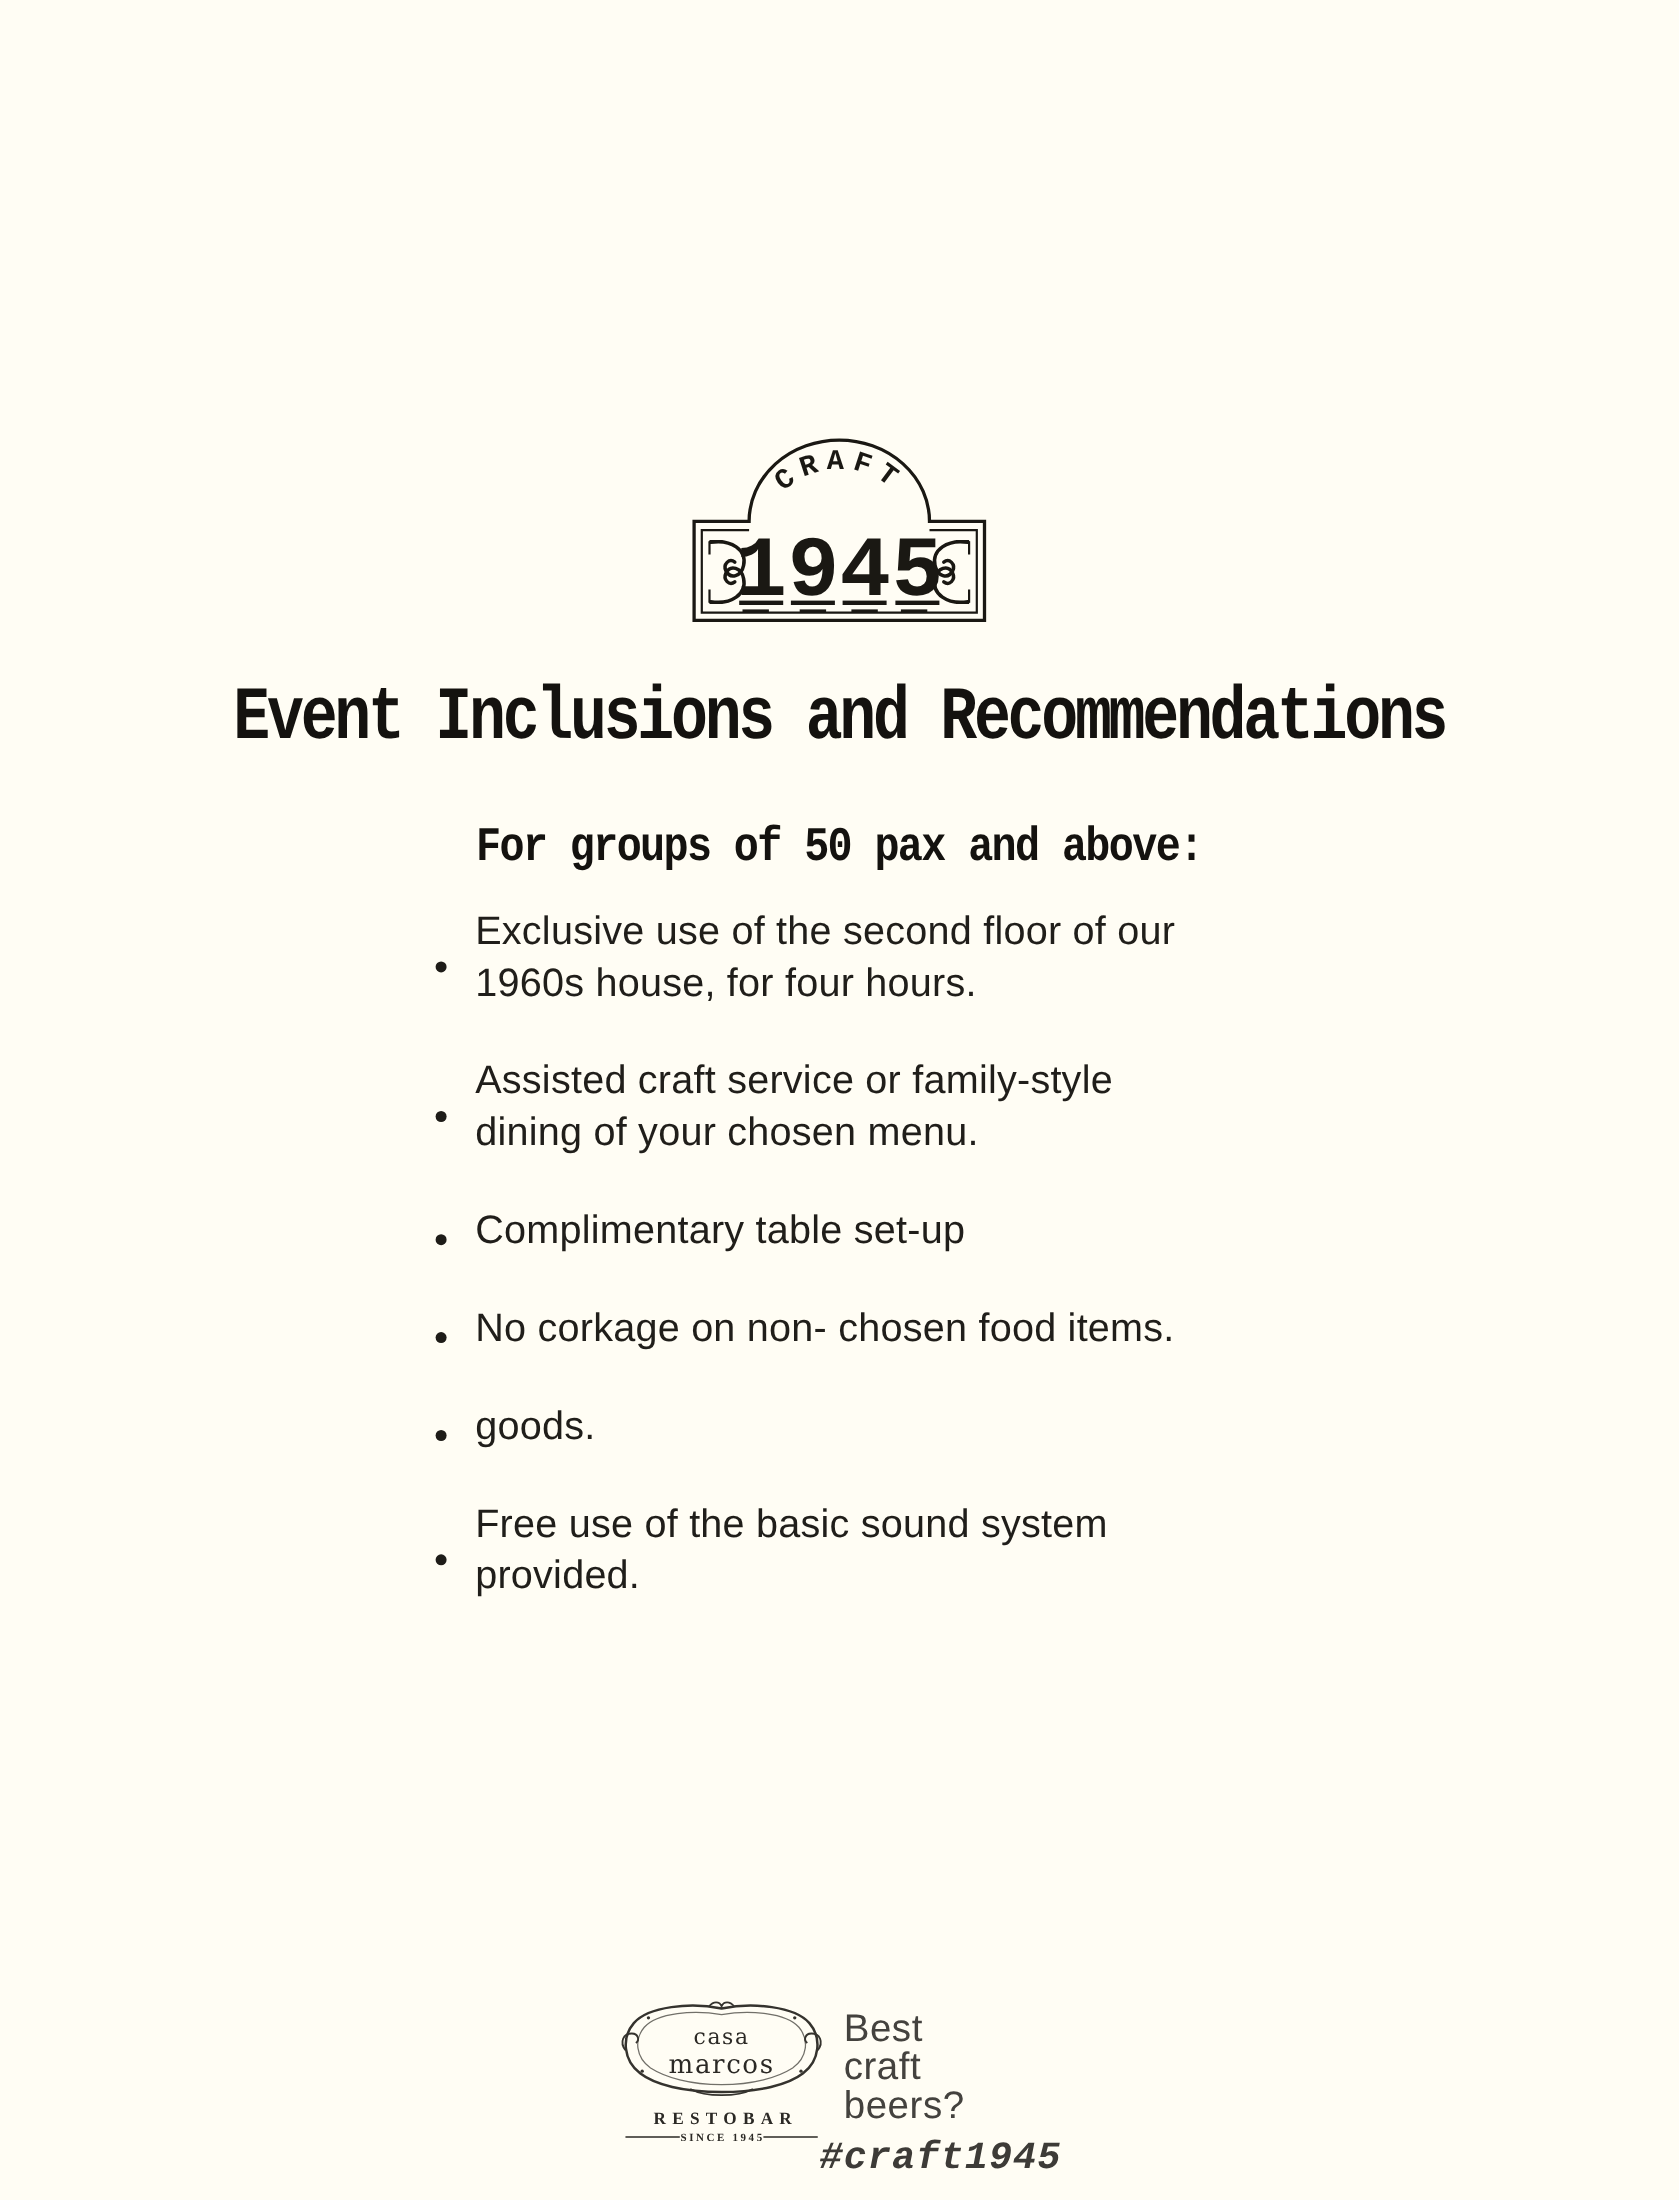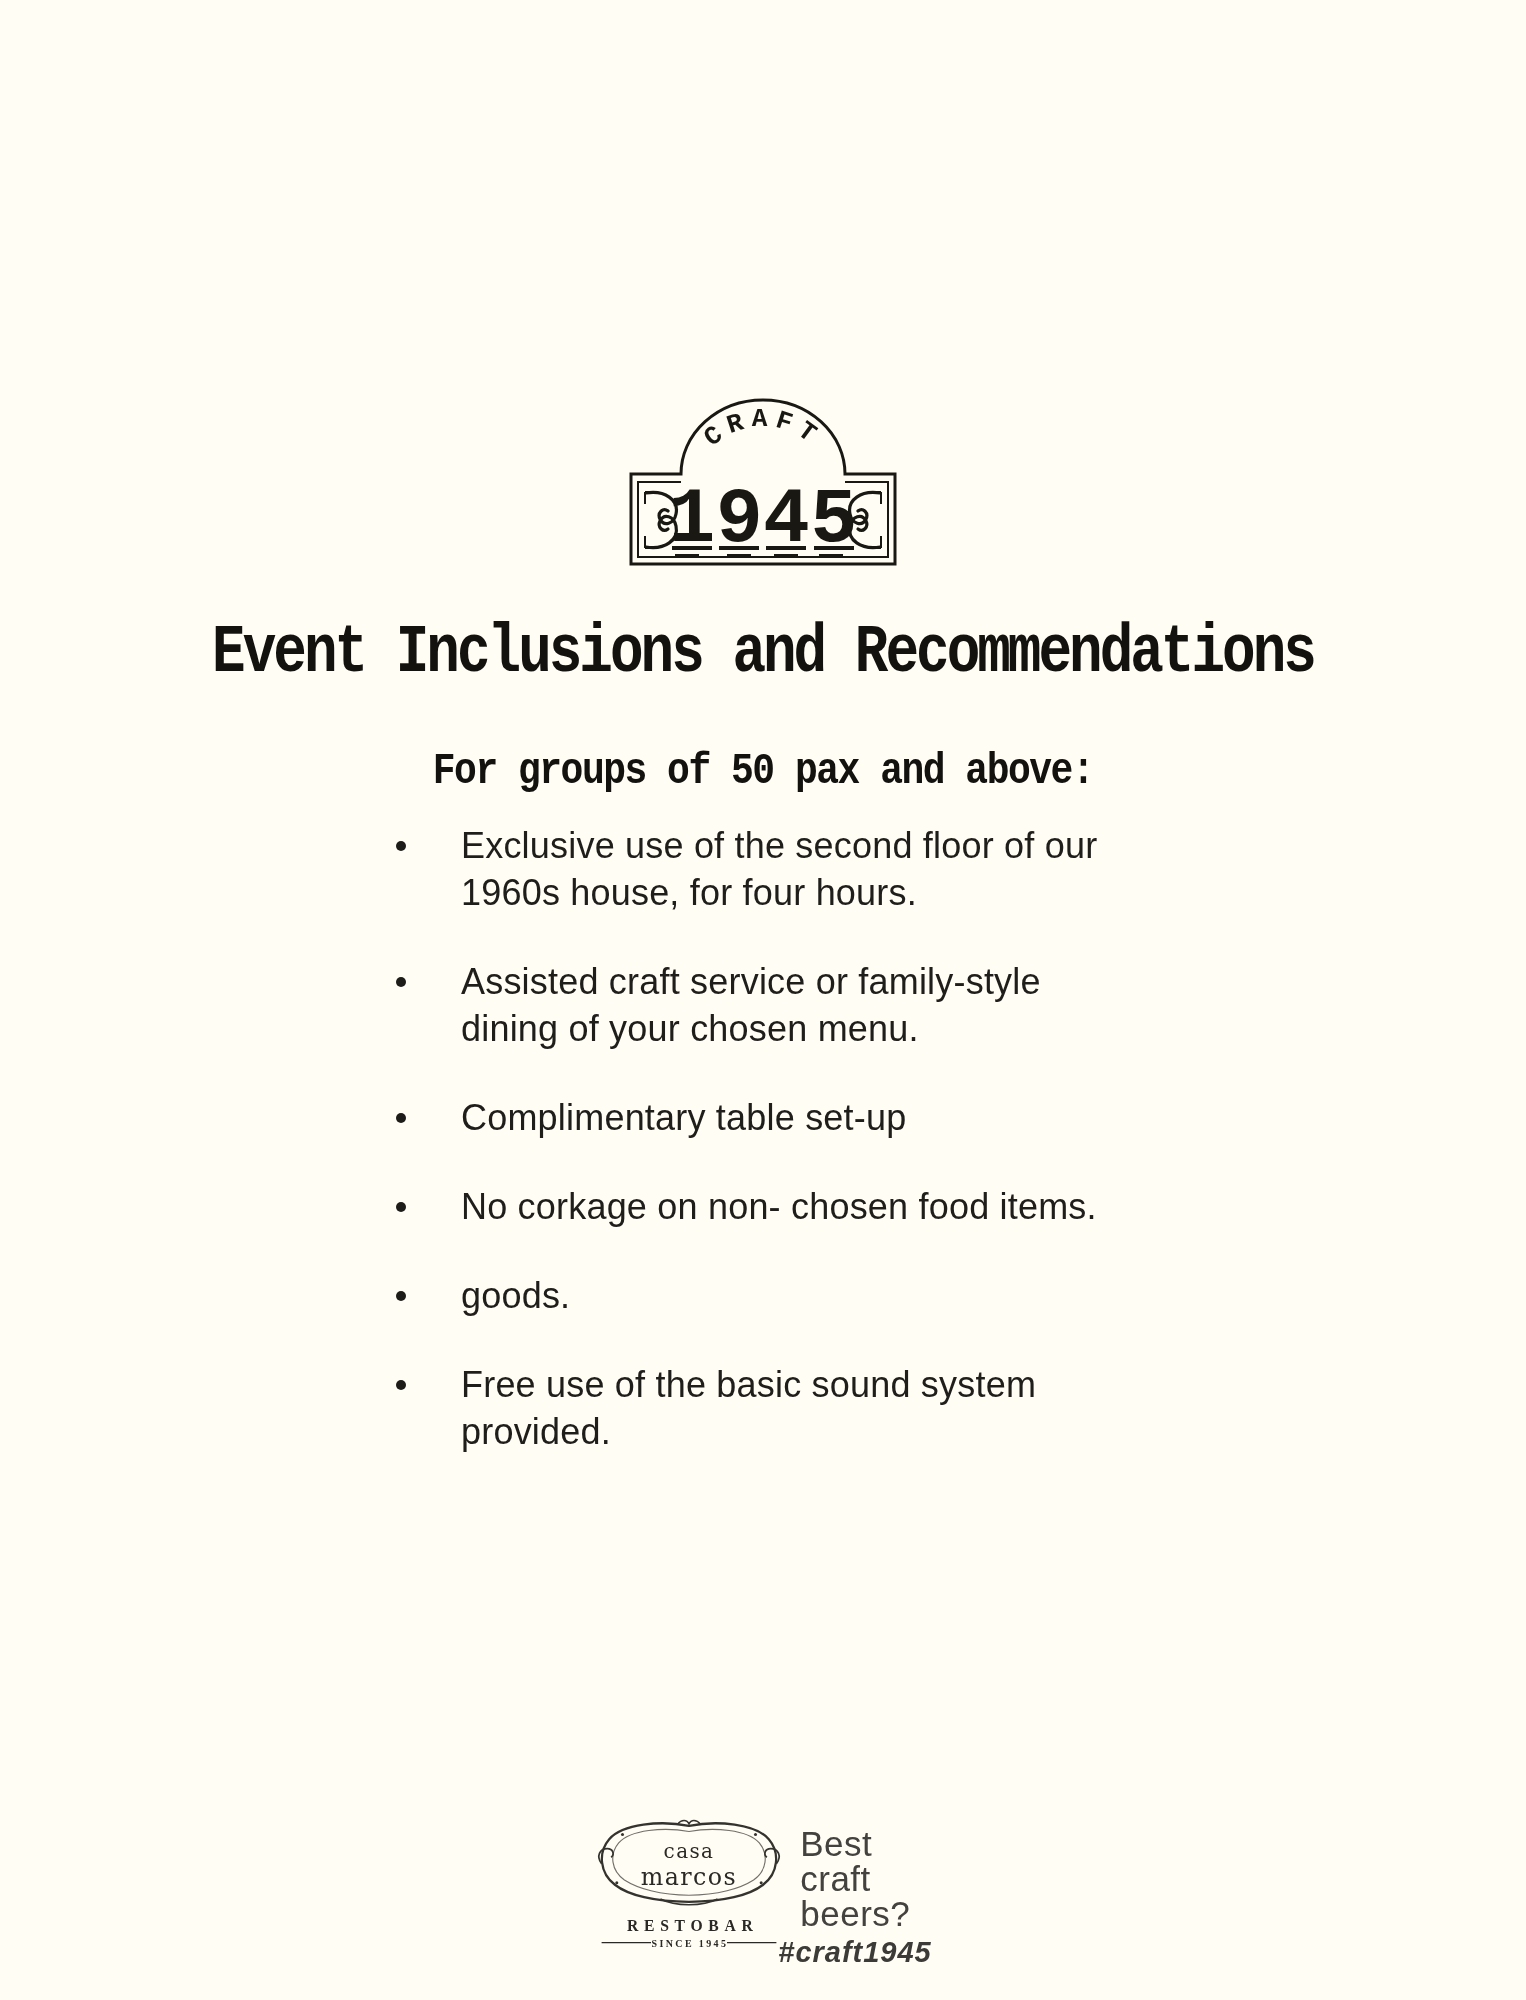--- a/index.html
+++ b/index.html
@@ -61,23 +61,22 @@
   }
   
   .bullets {
     position:absolute;
     top:822px; left:396px;
     width:780px;
     list-style:none;
   }
   .bullet-item {
     display:flex;
-    align-items:flex-start;
+    align-items:center;
     margin-bottom:42px;
-    gap:29px;
   }
   .dot {
     flex:0 0 auto;
     width:10px; height:10px;
     border-radius:50%;
     background:#1E1C18;
     margin:19px 26px 0 0;
   }
   .btext {
     font-size:36px;
@@ -115,26 +114,26 @@
   }
   .slogan {
     margin-top:8px;
     font-size:35px;
     line-height:35px;
     letter-spacing:0.5px;
     color:#44423E;
   }
   .slogan-line { display:block; }
   .hashtag {
-    margin-top:4px;
+    margin-top:14px;
     margin-left:-22px;
-    font-family:Liberation Sans, sans-serif;
+    font-family:Liberation Mono, monospace;
     font-style:italic;
     font-weight:bold;
-    font-size:29px;
+    font-size:35px;
     letter-spacing:1px;
     color:#3D3B37;
     white-space:nowrap;
   }
 </style>
 </head>
 <body>
 
 <div class="page">
 

